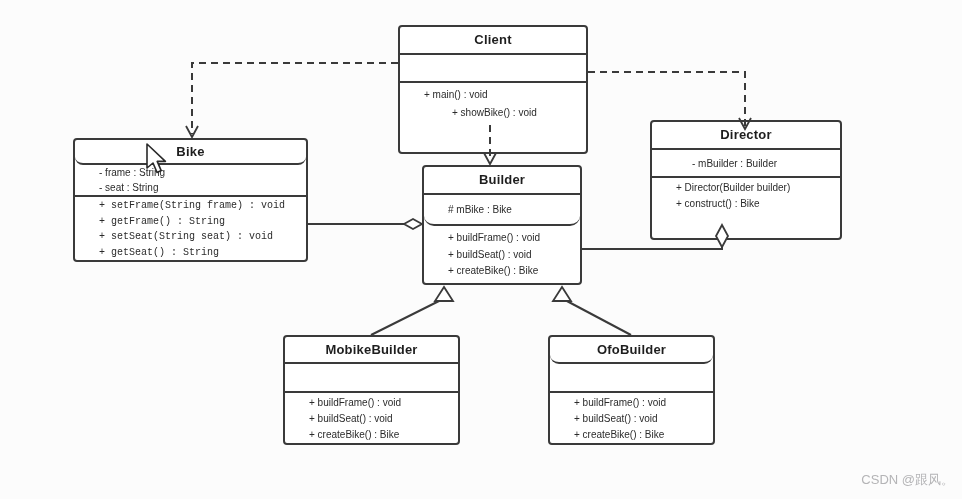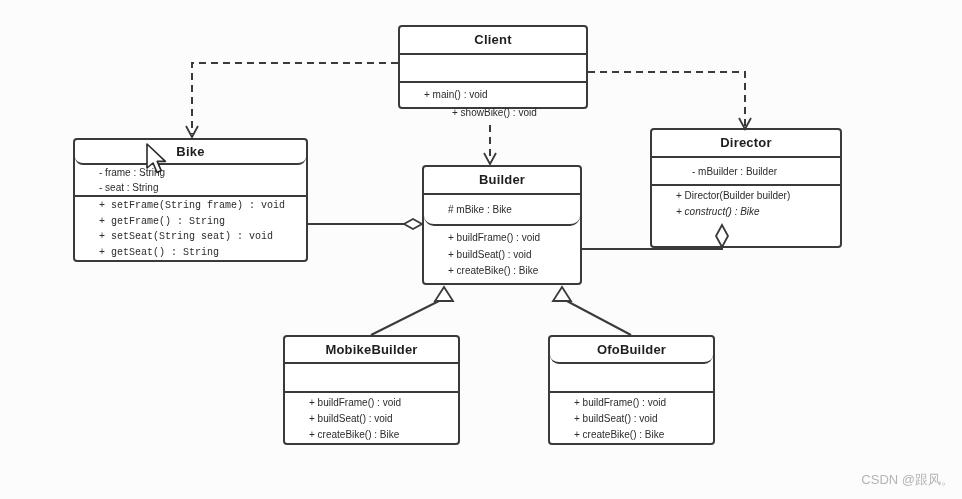--- a/index.html
+++ b/index.html
@@ -101,21 +101,21 @@
       <path d="M371 335 L441 300" fill="none" stroke="#3a3a3a" stroke-width="2"></path>
       <polygon points="444,287 435,301 453,301" fill="#ffffff" stroke="#3a3a3a" stroke-width="1.8"></polygon>
     </g>
 
     <g>
       <path d="M631 335 L565 300" fill="none" stroke="#3a3a3a" stroke-width="2"></path>
       <polygon points="562,287 553,301 571,301" fill="#ffffff" stroke="#3a3a3a" stroke-width="1.8"></polygon>
     </g>
   </svg>
 
-  <div class="uml-class" style="left:398px; top:25px; width:190px; height:84px;">
+  <div class="uml-class" style="left:398px; top:25px; width:190px; height:129px;">
     <div class="uml-title" style="height:26px; line-height:26px;">Client</div>
     <div class="uml-attrs" style="height:26px;"></div>
     <div class="uml-methods" style="height:40px; padding-top:3px;">
       <div class="uml-row" style="line-height:18px;">+ main() : void</div>
       <div class="uml-row" style="line-height:18px;margin-left:28px;">+ showBike() : void</div>
     </div>
   </div>
 
   <div class="uml-class" style="left:73px; top:138px; width:235px; height:124px;">
     <div class="uml-title" style="height:23px; line-height:23px;border-radius:8px;">Bike</div>
@@ -136,28 +136,28 @@
     <div class="uml-attrs" style="height:29px;border-radius:10px;">
       <div class="uml-row" style="line-height:15px; padding-top:7px;"># mBike : Bike</div>
     </div>
     <div class="uml-methods" style="height:57px; padding-top:4px;">
       <div class="uml-row" style="line-height:16.5px;">+ buildFrame() : void</div>
       <div class="uml-row" style="line-height:16.5px;">+ buildSeat() : void</div>
       <div class="uml-row" style="line-height:16.5px;">+ createBike() : Bike</div>
     </div>
   </div>
 
-  <div class="uml-class" style="left:650px; top:128px; width:192px; height:120px;">
+  <div class="uml-class" style="left:650px; top:120px; width:192px; height:120px;">
     <div class="uml-title" style="height:26px; line-height:26px;">Director</div>
     <div class="uml-attrs" style="height:26px;">
       <div class="uml-row" style="line-height:15px; padding-top:6px;margin-left:16px;">- mBuilder : Builder</div>
     </div>
     <div class="uml-methods" style="height:35px; padding-top:2px;">
       <div class="uml-row" style="line-height:16px;">+ Director(Builder builder)</div>
-      <div class="uml-row" style="line-height:16px;font-style:italic;">+ construct() : Bike</div>
+      <div class="uml-row" style="line-height:16px;">+ construct() : Bike</div>
     </div>
   </div>
 
   <div class="uml-class" style="left:283px; top:335px; width:177px; height:110px;">
     <div class="uml-title" style="height:25px; line-height:25px;">MobikeBuilder</div>
     <div class="uml-attrs" style="height:27px;"></div>
     <div class="uml-methods" style="height:50px; padding-top:2px;">
       <div class="uml-row" style="line-height:16px;">+ buildFrame() : void</div>
       <div class="uml-row" style="line-height:16px;">+ buildSeat() : void</div>
       <div class="uml-row" style="line-height:16px;">+ createBike() : Bike</div>

